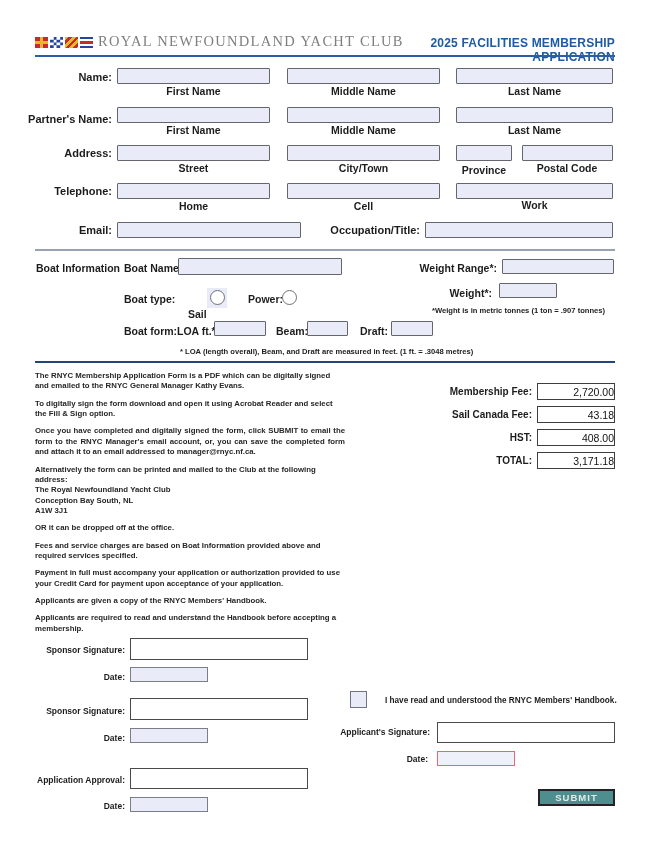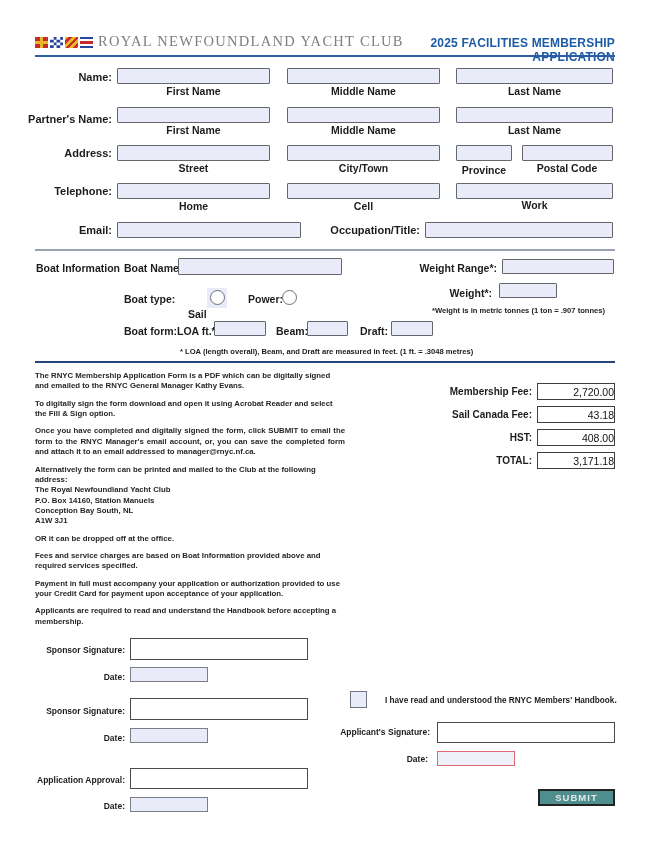--- a/index.html
+++ b/index.html
@@ -146,26 +146,26 @@
   <div class="note" style="left:180px;top:347px;">* LOA (length overall), Beam, and Draft are measured in feet. (1 ft. = .3048 metres)</div>
 
   <div class="divider div-navy"></div>
 
   <div class="instr">
     <p>The RNYC Membership Application Form is a PDF which can be digitally signed and emailed to the RNYC General Manager Kathy Evans.</p>
     <p>To digitally sign the form download and open it using Acrobat Reader and select the Fill &amp; Sign option.</p>
     <p class="just">Once you have completed and digitally signed the form, click SUBMIT to email the form to the RNYC Manager's email account, or, you can save the completed form and attach it to an email addressed to manager@rnyc.nf.ca.</p>
     <p class="tight">Alternatively the form can be printed and mailed to the Club at the following address:</p>
     <p class="tight">The Royal Newfoundland Yacht Club</p>
-    <p class="tight">P.O. Box 14160, Station Manuels</p>
     <p class="tight">Conception Bay South, NL</p>
     <p>A1W 3J1</p>
     <p>OR it can be dropped off at the office.</p>
     <p>Fees and service charges are based on Boat Information provided above and required services specified.</p>
     <p>Payment in full must accompany your application or authorization provided to use your Credit Card for payment upon acceptance of your application.</p>
+    <p>Applicants are given a copy of the RNYC Members' Handbook.</p>
     <p>Applicants are required to read and understand the Handbook before accepting a membership.</p>
   </div>
 
   <div class="flbl" style="top:386px;">Membership Fee:</div>
   <input class="fee" style="top: 383px;" value="2,720.00">
   <div class="flbl" style="top:409px;">Sail Canada Fee:</div>
   <input class="fee" style="top: 406px;" value="43.18">
   <div class="flbl" style="top:432px;">HST:</div>
   <input class="fee" style="top: 429px;" value="408.00">
   <div class="flbl" style="top:455px;">TOTAL:</div>

